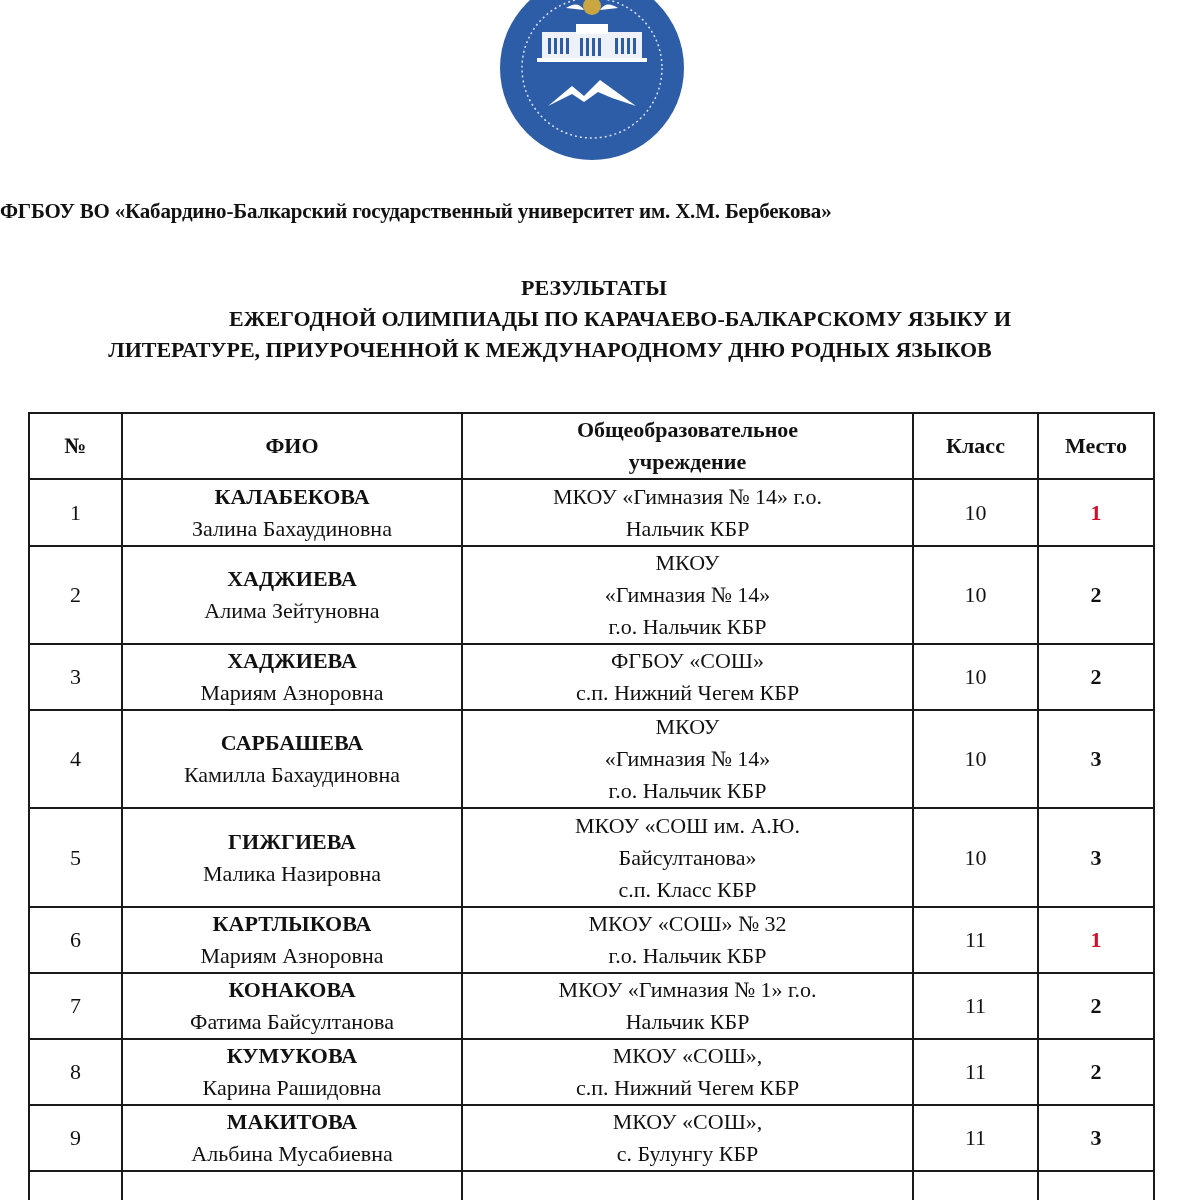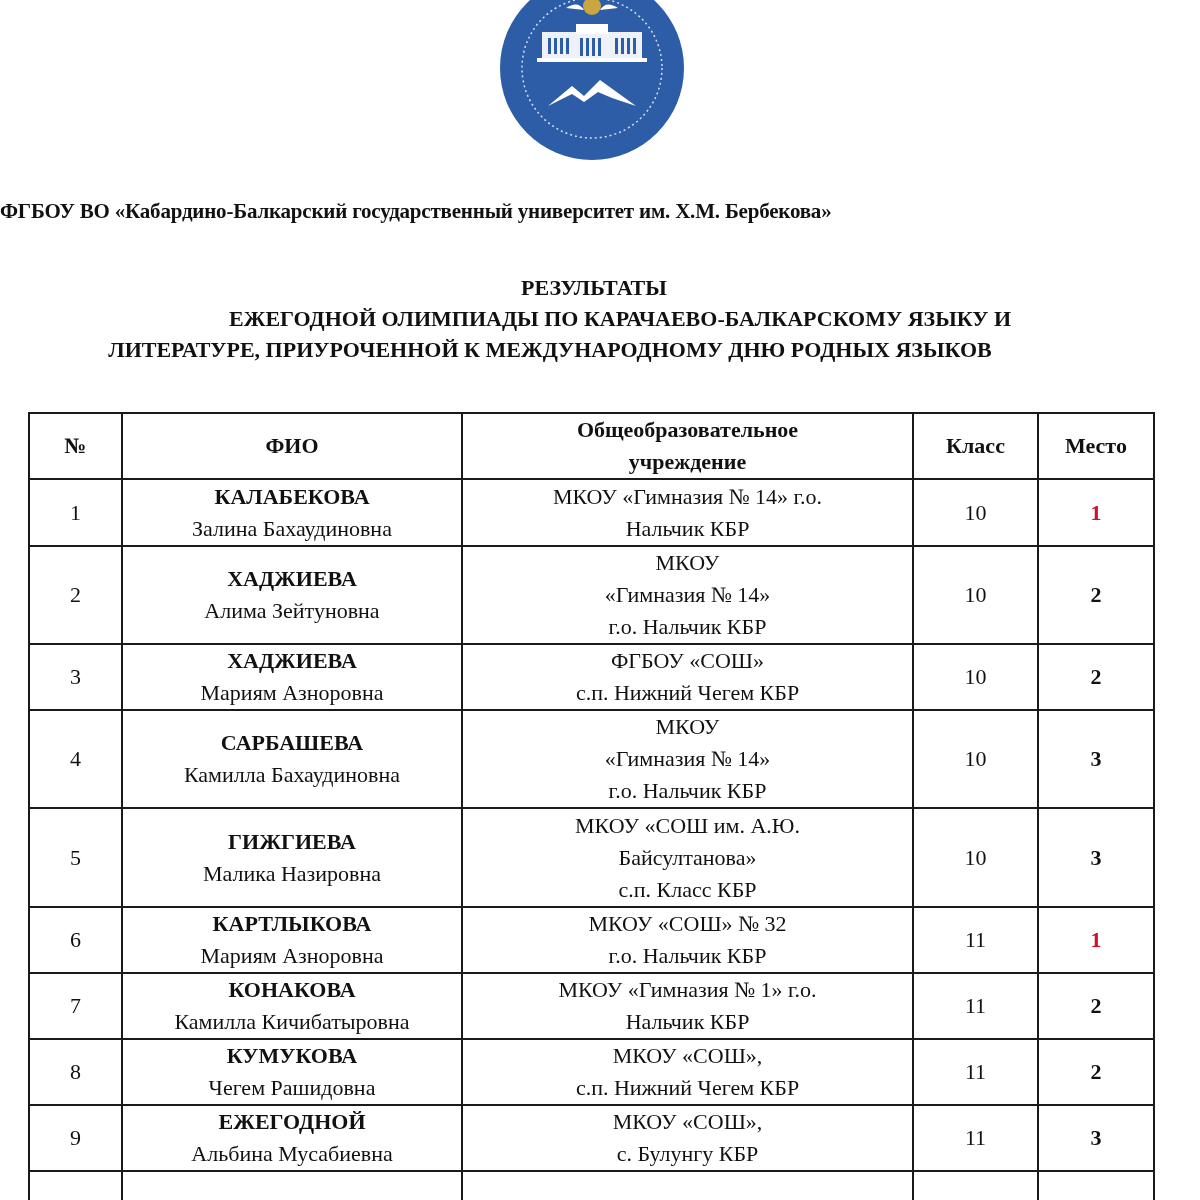--- a/index.html
+++ b/index.html
@@ -162,46 +162,46 @@
           <span class="school-line">МКОУ «СОШ» № 32</span>
           <span class="school-line">г.о. Нальчик КБР</span>
         </td>
         <td>11</td>
         <td class="place first">1</td>
       </tr>
       <tr style="height: 65px;">
         <td>7</td>
         <td>
           <span class="surname">КОНАКОВА</span>
-          <span class="given">Камилла Кичибатыровна</span>
+          <span class="given">Фатима Байсултанова</span>
         </td>
         <td>
           <span class="school-line">МКОУ «Гимназия № 1» г.о.</span>
           <span class="school-line">Нальчик КБР</span>
         </td>
         <td>11</td>
         <td class="place">2</td>
       </tr>
       <tr style="height: 66px;">
         <td>8</td>
         <td>
           <span class="surname">КУМУКОВА</span>
-          <span class="given">Чегем Рашидовна</span>
+          <span class="given">Карина Рашидовна</span>
         </td>
         <td>
           <span class="school-line">МКОУ «СОШ»,</span>
           <span class="school-line">с.п. Нижний Чегем КБР</span>
         </td>
         <td>11</td>
         <td class="place">2</td>
       </tr>
       <tr style="height: 65px;">
         <td>9</td>
         <td>
-          <span class="surname">ЕЖЕГОДНОЙ</span>
+          <span class="surname">МАКИТОВА</span>
           <span class="given">Альбина Мусабиевна</span>
         </td>
         <td>
           <span class="school-line">МКОУ «СОШ»,</span>
           <span class="school-line">с. Булунгу КБР</span>
         </td>
         <td>11</td>
         <td class="place">3</td>
       </tr>
       <tr style="height: 80px;">

